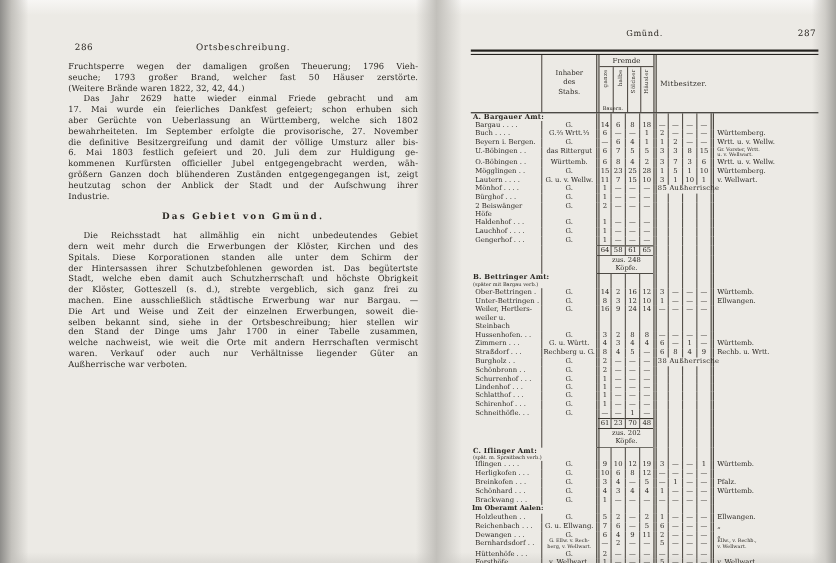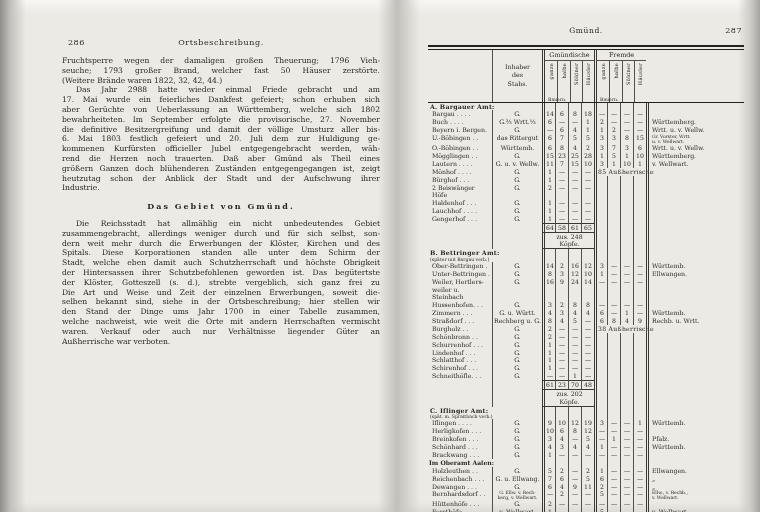--- a/index.html
+++ b/index.html
@@ -78,41 +78,40 @@
   <span class="lp-num">286</span>
   <span class="lp-title">Ortsbeschreibung.</span>
 </div>
 <div class="lp-body">
     <div class="para">
       <div class="tline just">Fruchtsperre wegen der damaligen großen Theuerung; 1796 Vieh-</div>
       <div class="tline just">seuche; 1793 großer Brand, welcher fast 50 Häuser zerstörte.</div>
       <div class="tline">(Weitere Brände waren 1822, 32, 42, 44.)</div>
     </div>
     <div class="para">
-      <div class="tline just ind">Das Jahr 2988 hatte wieder einmal Friede gebracht und am</div>
+      <div class="tline just ind">Das Jahr 2629 hatte wieder einmal Friede gebracht und am</div>
       <div class="tline just">17. Mai wurde ein feierliches Dankfest gefeiert; schon erhuben sich</div>
       <div class="tline just">aber Gerüchte von Ueberlassung an Württemberg, welche sich 1802</div>
       <div class="tline just">bewahrheiteten. Im September erfolgte die provisorische, 27. November</div>
       <div class="tline just">die definitive Besitzergreifung und damit der völlige Umsturz aller bis-</div>
       <div class="tline just">6. Mai 1803 festlich gefeiert und 20. Juli dem zur Huldigung ge-</div>
       <div class="tline just">kommenen Kurfürsten officieller Jubel entgegengebracht werden, wäh-</div>
-      <div class="tline just">rend die Herzen noch trauerten. Daß aber Gmünd als Theil eines</div>
       <div class="tline just">größern Ganzen doch blühenderen Zuständen entgegengegangen ist, zeigt</div>
       <div class="tline just">heutzutag schon der Anblick der Stadt und der Aufschwung ihrer</div>
       <div class="tline">Industrie.</div>
     </div>
     <div class="sect-heading">Das Gebiet von Gmünd.</div>
     <div class="para">
       <div class="tline just ind">Die Reichsstadt hat allmählig ein nicht unbedeutendes Gebiet</div>
-      <div class="tline just">zusammengebracht, allerdings weniger durch und für sich selbst, son-</div>
       <div class="tline just">dern weit mehr durch die Erwerbungen der Klöster, Kirchen und des</div>
       <div class="tline just">Spitals. Diese Korporationen standen alle unter dem Schirm der</div>
+      <div class="tline just">der Hintersassen ihrer Schutzbefohlenen geworden ist. Das begütertste</div>
       <div class="tline just">Stadt, welche eben damit auch Schutzherrschaft und höchste Obrigkeit</div>
-      <div class="tline just">der Hintersassen ihrer Schutzbefohlenen geworden ist. Das begütertste</div>
       <div class="tline just">der Klöster, Gotteszell (s. d.), strebte vergeblich, sich ganz frei zu</div>
+      <div class="tline just">machen. Eine ausschließlich städtische Erwerbung war nur Bargau. —</div>
       <div class="tline just">Die Art und Weise und Zeit der einzelnen Erwerbungen, soweit die-</div>
       <div class="tline just">selben bekannt sind, siehe in der Ortsbeschreibung; hier stellen wir</div>
       <div class="tline just">den Stand der Dinge ums Jahr 1700 in einer Tabelle zusammen,</div>
       <div class="tline just">welche nachweist, wie weit die Orte mit andern Herrschaften vermischt</div>
       <div class="tline just">waren. Verkauf oder auch nur Verhältnisse liegender Güter an</div>
       <div class="tline">Außherrische war verboten.</div>
     </div>
   </div>
 
 <div class="rp-header">
@@ -123,58 +122,41 @@
 <div class="tablewrap">
   <div class="rule-a"></div>
   <div class="rule-b"></div>
 
   <div class="thead">
     <div class="cell"></div>
     <div class="h-inh">Inhaber
 des
 Stabs.</div>
 
-    <div class="h-group">
-      <div class="gtitle">Gmündische</div>
-      <div class="subs">
-        <div class="sub">
-            <span class="vlab">ganze</span>
-          </div>
-        <div class="sub">
-            <span class="vlab">halbe</span>
-          </div>
-        <div class="sub">
-            <span class="vlab">Söldner</span>
-          </div>
-        <div class="sub">
-            <span class="vlab">Häusler</span>
-          </div>
-        <span class="bauern">Bauern.</span>
-      </div>
-    </div>
 
     <div class="h-group">
       <div class="gtitle">Fremde</div>
       <div class="subs">
         <div class="sub">
             <span class="vlab">ganze</span>
           </div>
         <div class="sub">
             <span class="vlab">halbe</span>
           </div>
         <div class="sub">
             <span class="vlab">Söldner</span>
           </div>
         <div class="sub">
             <span class="vlab">Häusler</span>
           </div>
         <span class="bauern">Bauern.</span>
       </div>
     </div>
 
+    <div class="h-mitb">Mitbesitzer.</div>
   </div>
 
   <div class="tbody">
       <div class="trow">
         <div class="cell c-sect" style="grid-column: 1 / span 2;">
           <div class="sect-title">A. Bargauer Amt:</div>
         </div>
         <div class="cell dbl c-num" style="grid-column: 3;"></div>
         <div class="cell c-num" style="grid-column: 4;"></div>
         <div class="cell c-num" style="grid-column: 5;"></div>

